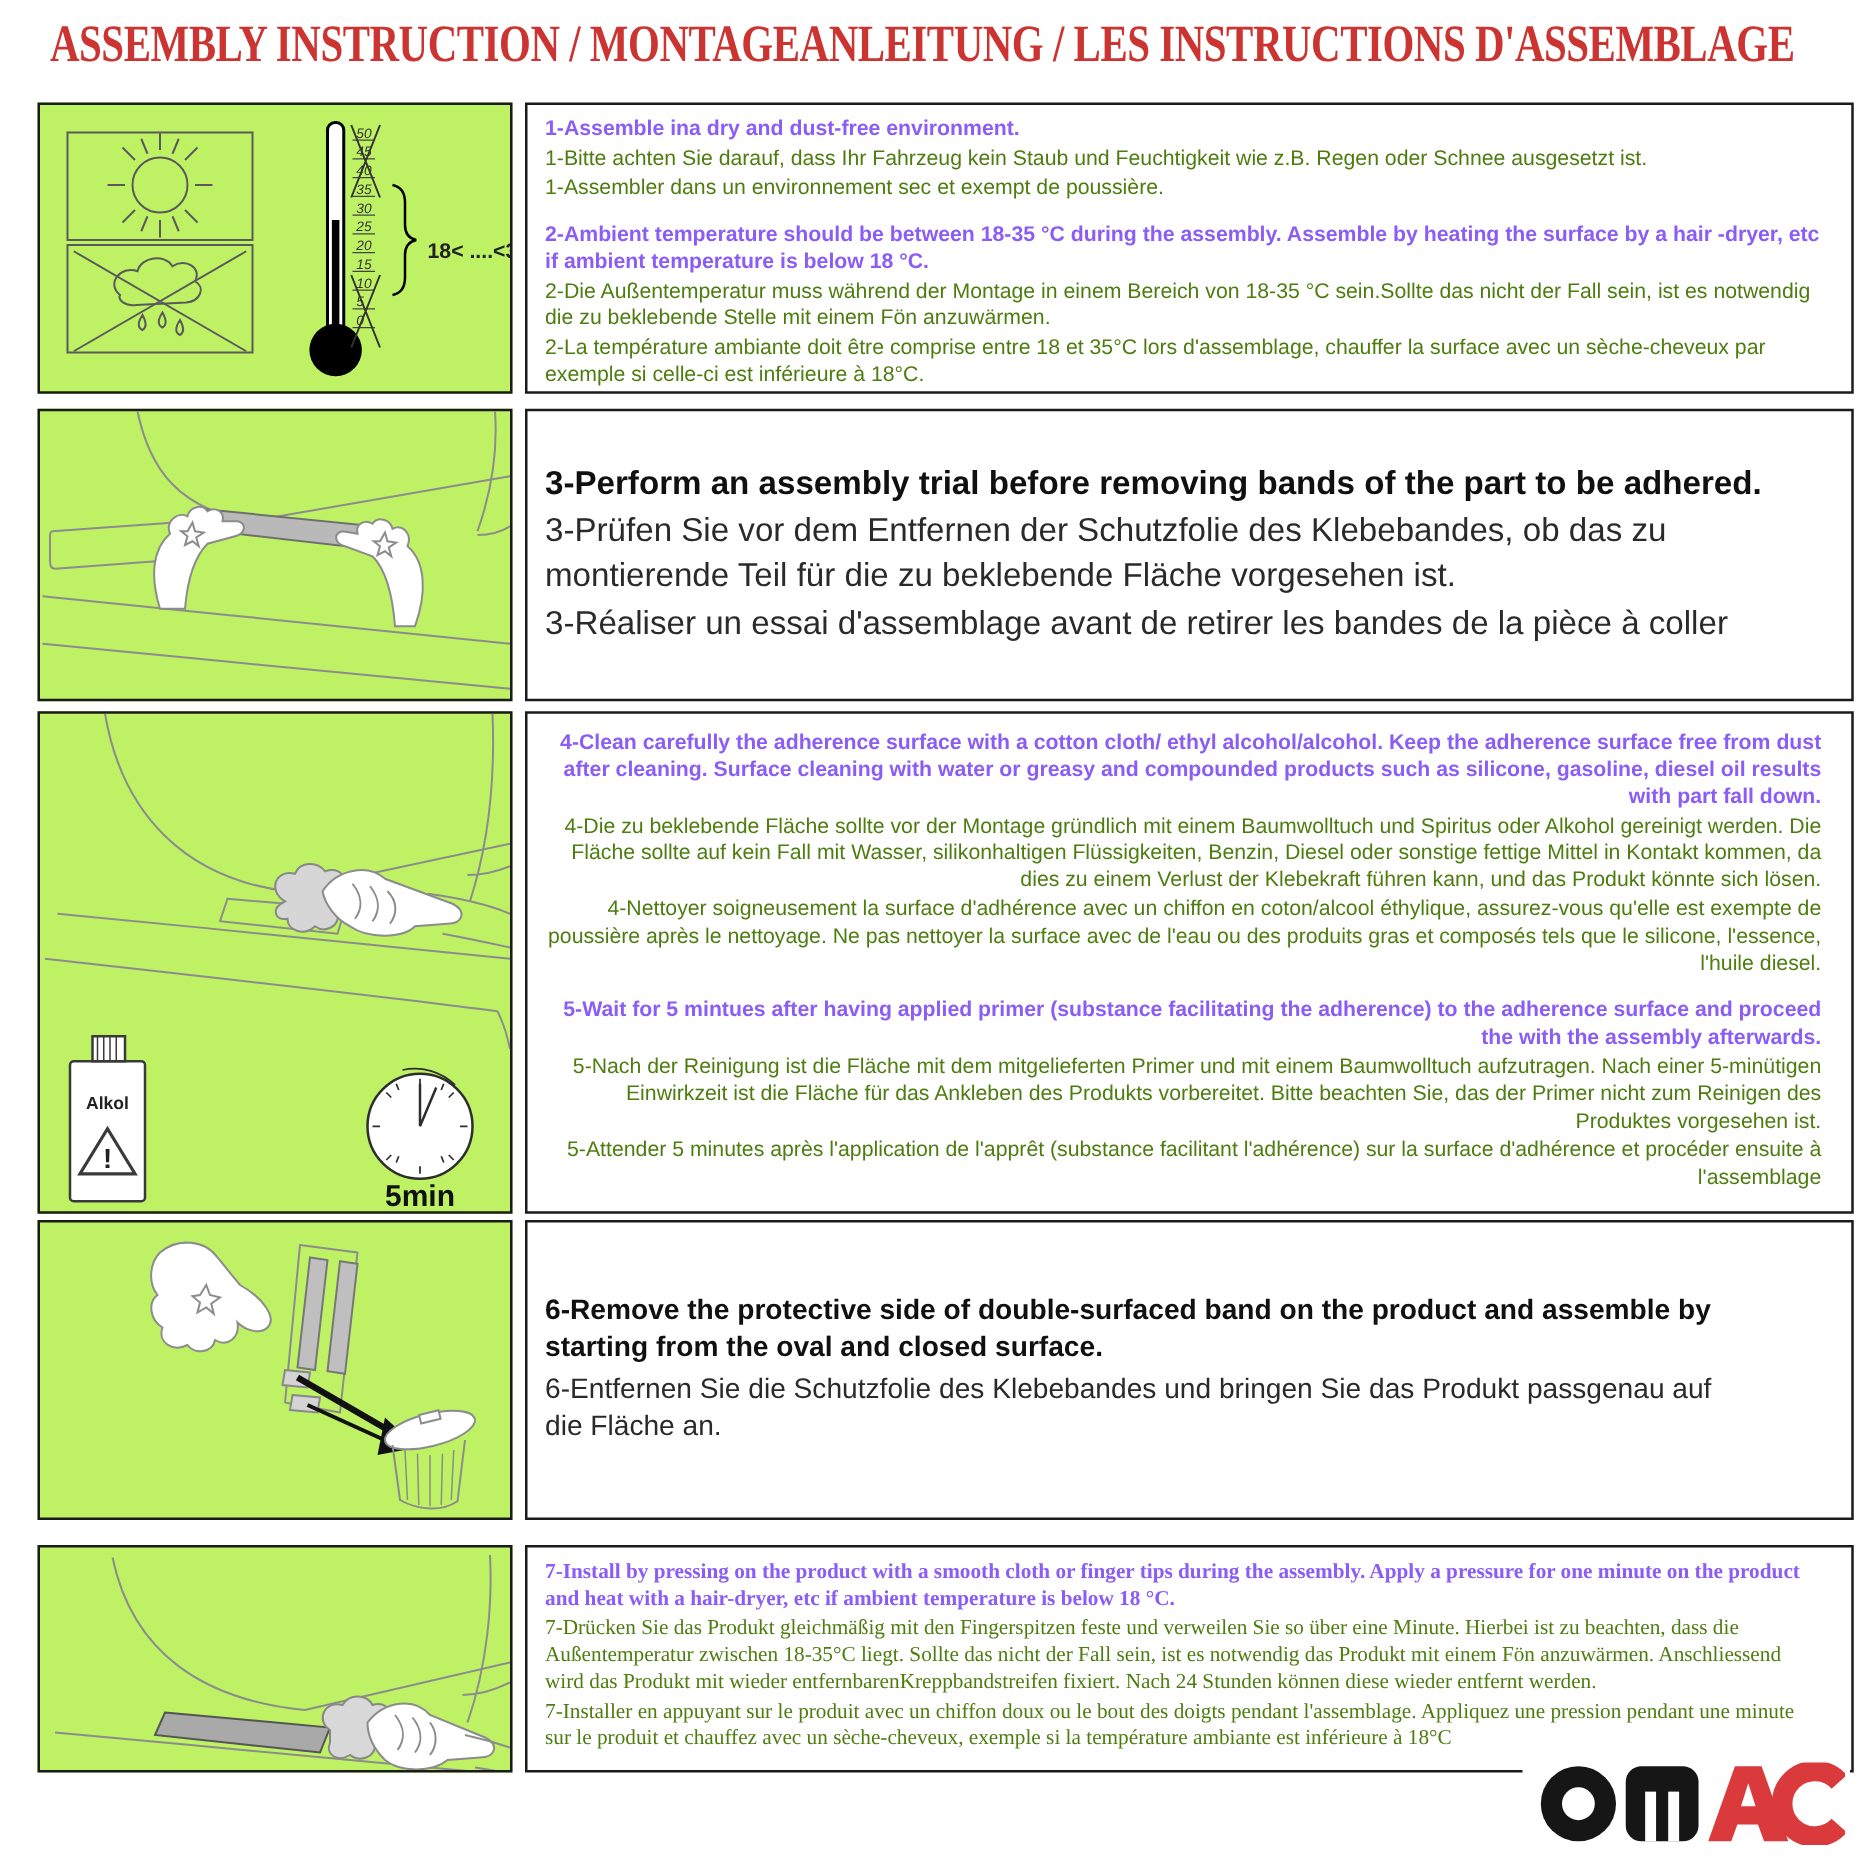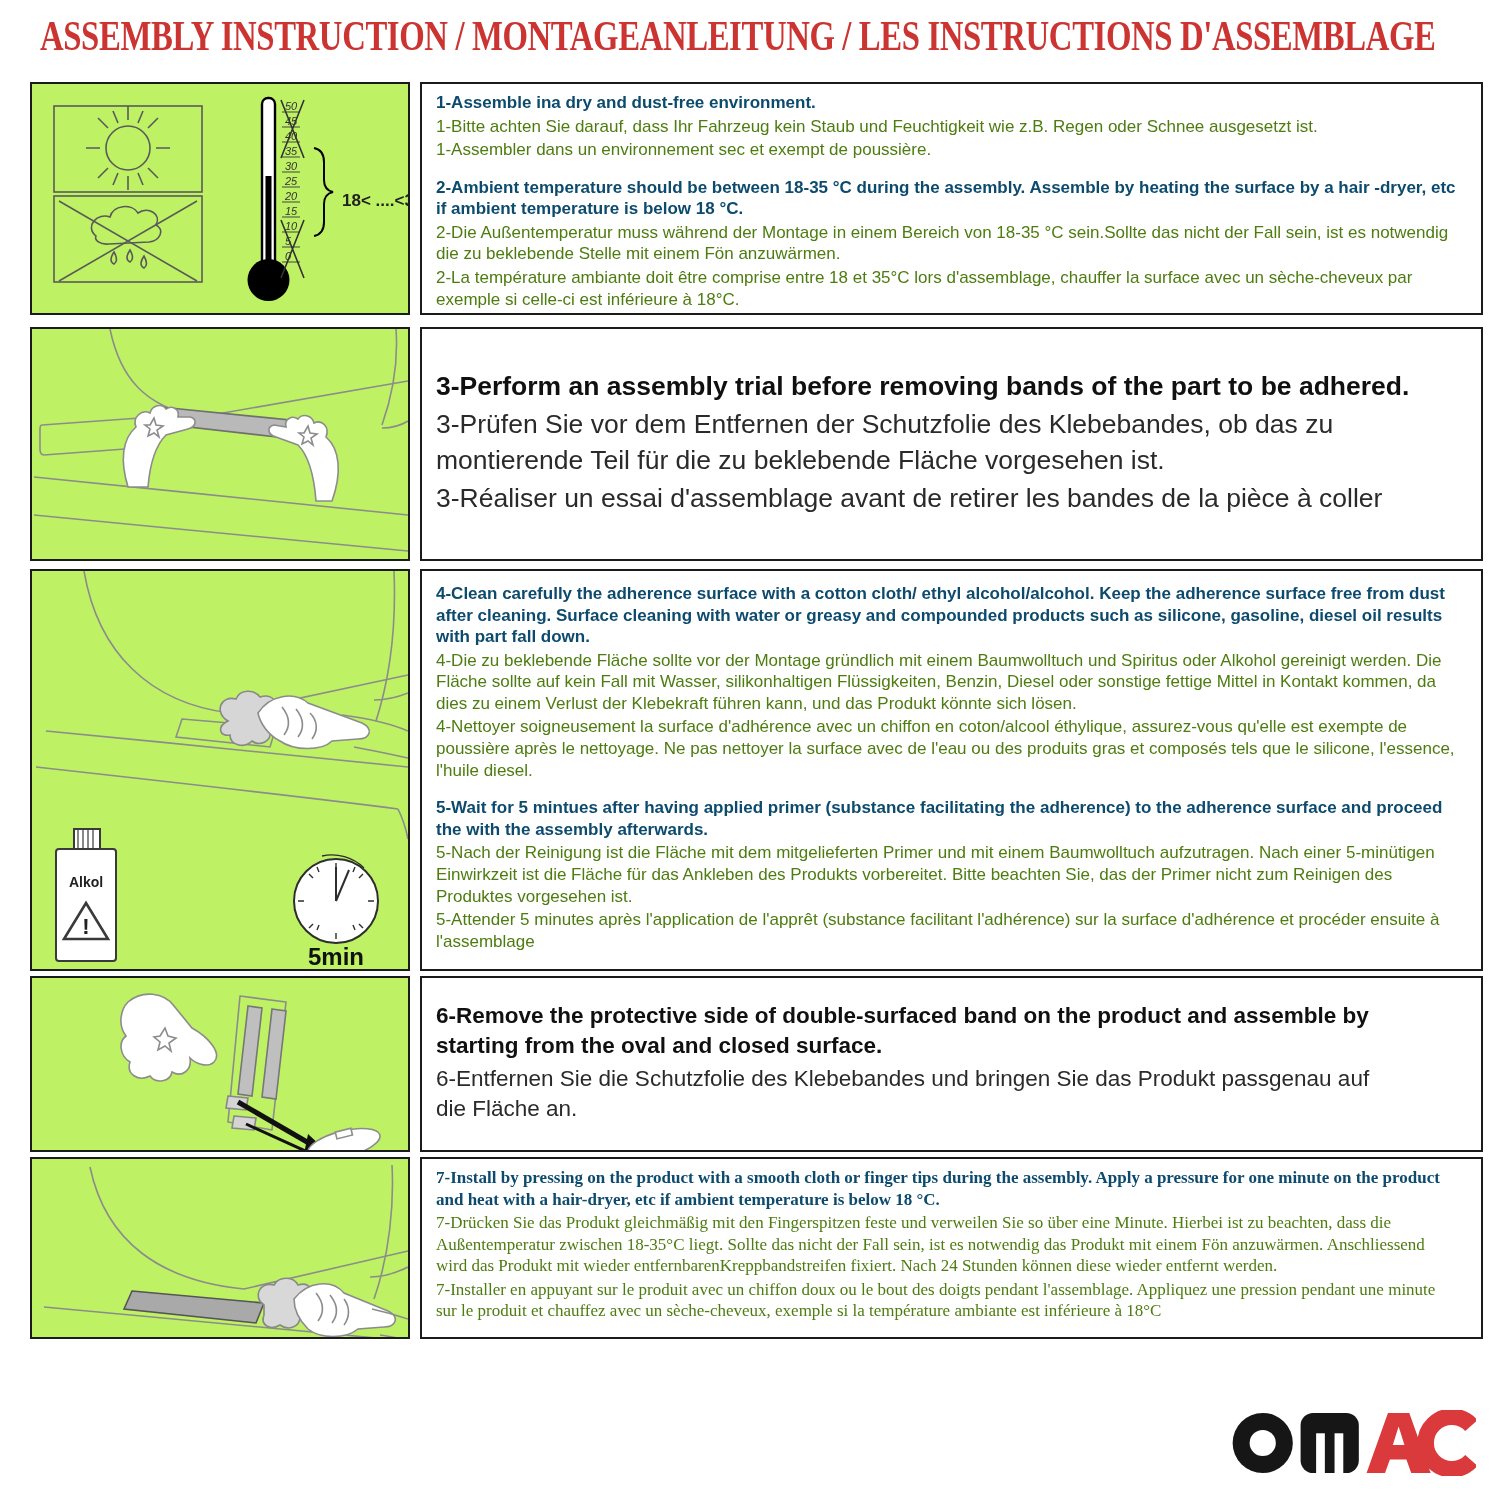--- a/index.html
+++ b/index.html
@@ -8,31 +8,31 @@
   .title-wrap{height:70px;padding-top:12px;font-family:Liberation Serif, serif;}
   .page-title{display:inline-block;margin-left:40px;font-size:42px;font-weight:700;
         letter-spacing:-0.5px;color:#cb3431;white-space:nowrap;
         transform:scaleX(0.78);transform-origin:left center;}
   .row{display:flex;margin:0 17px 0 30px;gap:10px;}
   .illus{flex:0 0 380px;border:2px solid #1b1b1b;box-sizing:border-box;background:#bef264;overflow:hidden;}
   .txt{flex:1;border:2px solid #1b1b1b;box-sizing:border-box;padding:8px 14px;background:#fff;overflow:hidden;}
   .r1{height:233px;margin-bottom:12px;}
   .r2{height:234px;margin-bottom:8px;}
   .r3{height:402px;margin-bottom:5px;}
-  .r4{height:176px;margin-bottom:5px;}
+  .r4{height:240px;margin-bottom:20px;}
   .r5{height:182px;font-family:Liberation Serif, serif;}
   .s-small p{font-size:17px;line-height:1.27;margin:0 0 2px 0;padding-right:10px;color:#4d7c0f;}
-  .s-small .p-b{font-weight:700;color:#0c4a6e;}
+  .s-small .p-b{font-weight:700;color:#8b5cf6;}
   .p-gap{margin-top:16px !important;}
   .v-center{display:flex;flex-direction:column;justify-content:center;}
   .s-large p{font-size:26.5px;line-height:1.33;margin:0 0 3px 0;padding-right:12px;color:#2a2a2a;}
   .s-large .p-b{font-weight:700;color:#101010;}
   .s-med p{font-size:22.5px;line-height:1.34;margin:0 0 3px 0;padding-right:88px;color:#2a2a2a;}
   .s-med .p-b{font-weight:700;color:#101010;}
-  .r3 .txt{padding-top:12px;}
+  .r3 .txt{padding-top:12px;text-align:right;}
   .logo{position:absolute;top:1408px;right:20px;background:#fff;padding:2px 4px 2px 12px;}
   svg text{font-family:"Liberation Sans", sans-serif;}
 </style>
 </head>
 <body>
 
 <div class="page">
 
   <div class="title-wrap">
     <div class="page-title">ASSEMBLY INSTRUCTION / MONTAGEANLEITUNG / LES INSTRUCTIONS D'ASSEMBLAGE</div>

